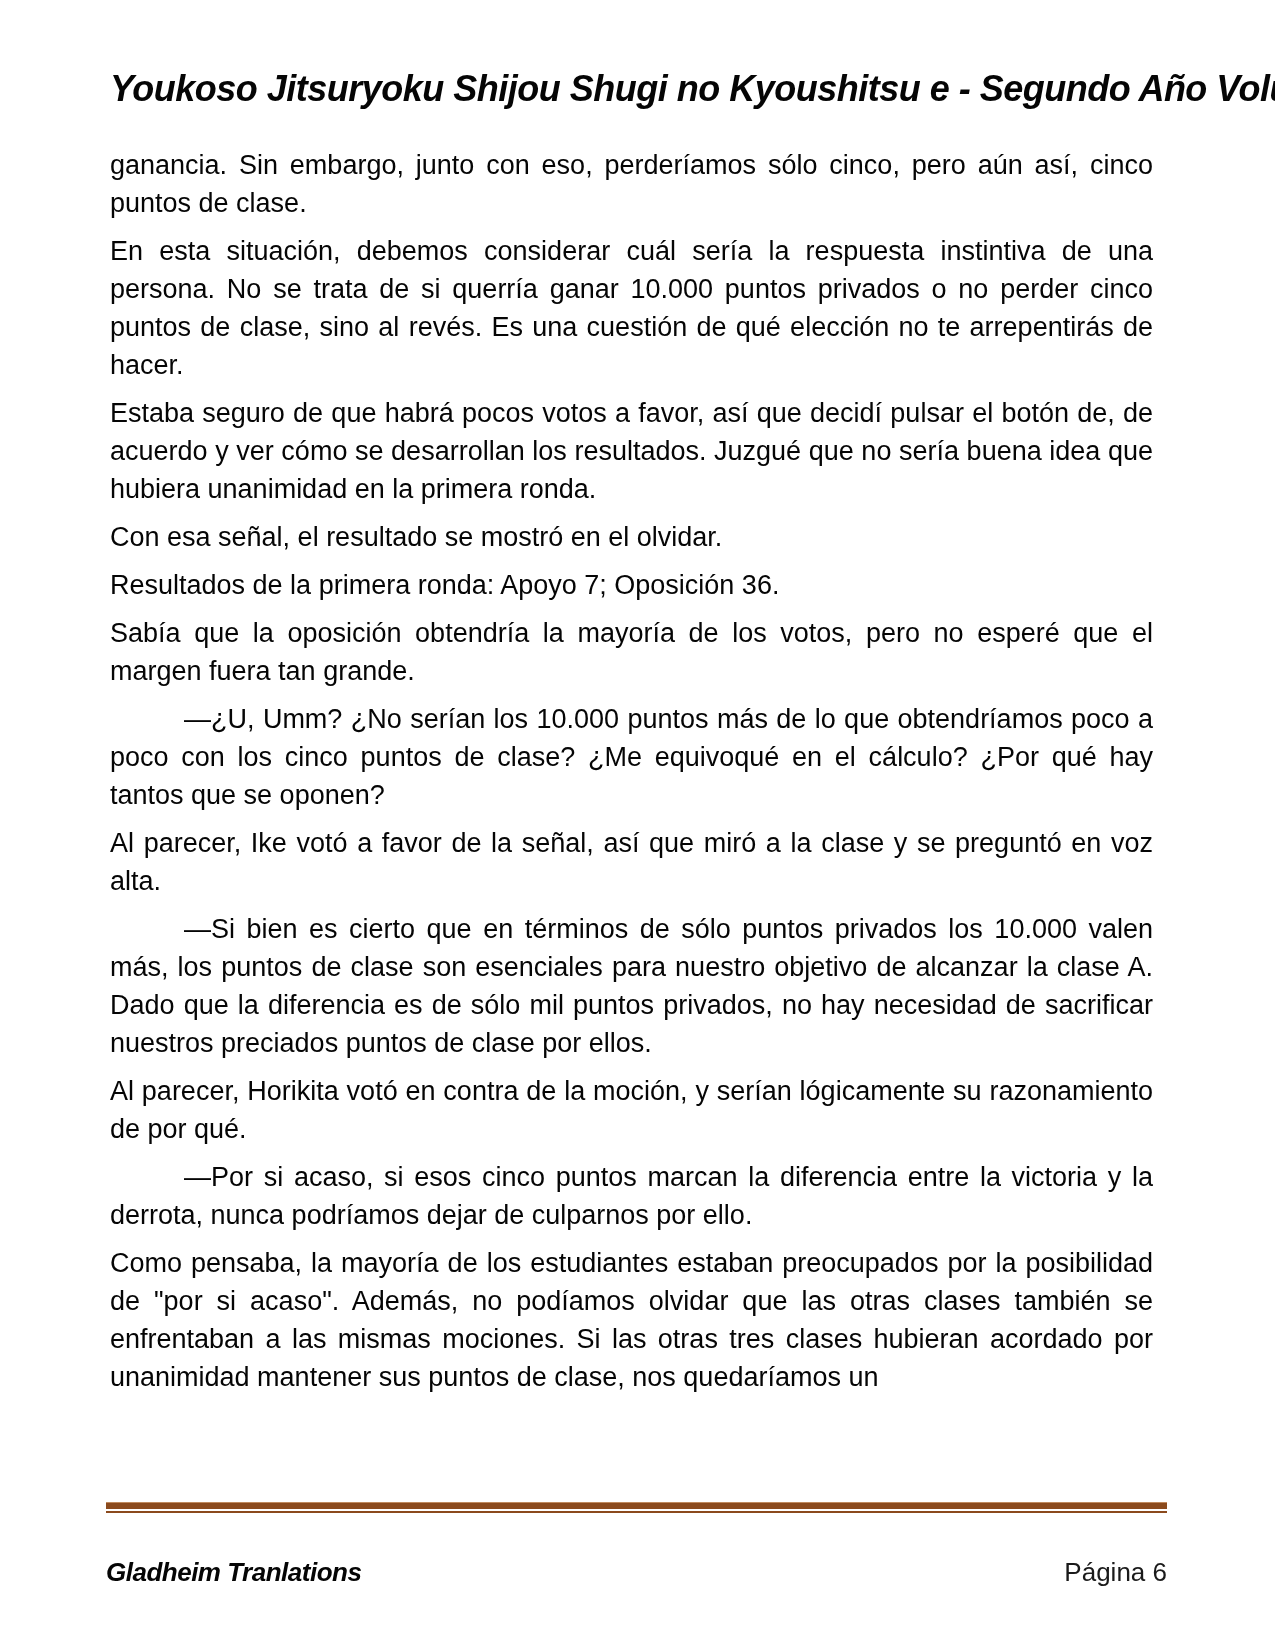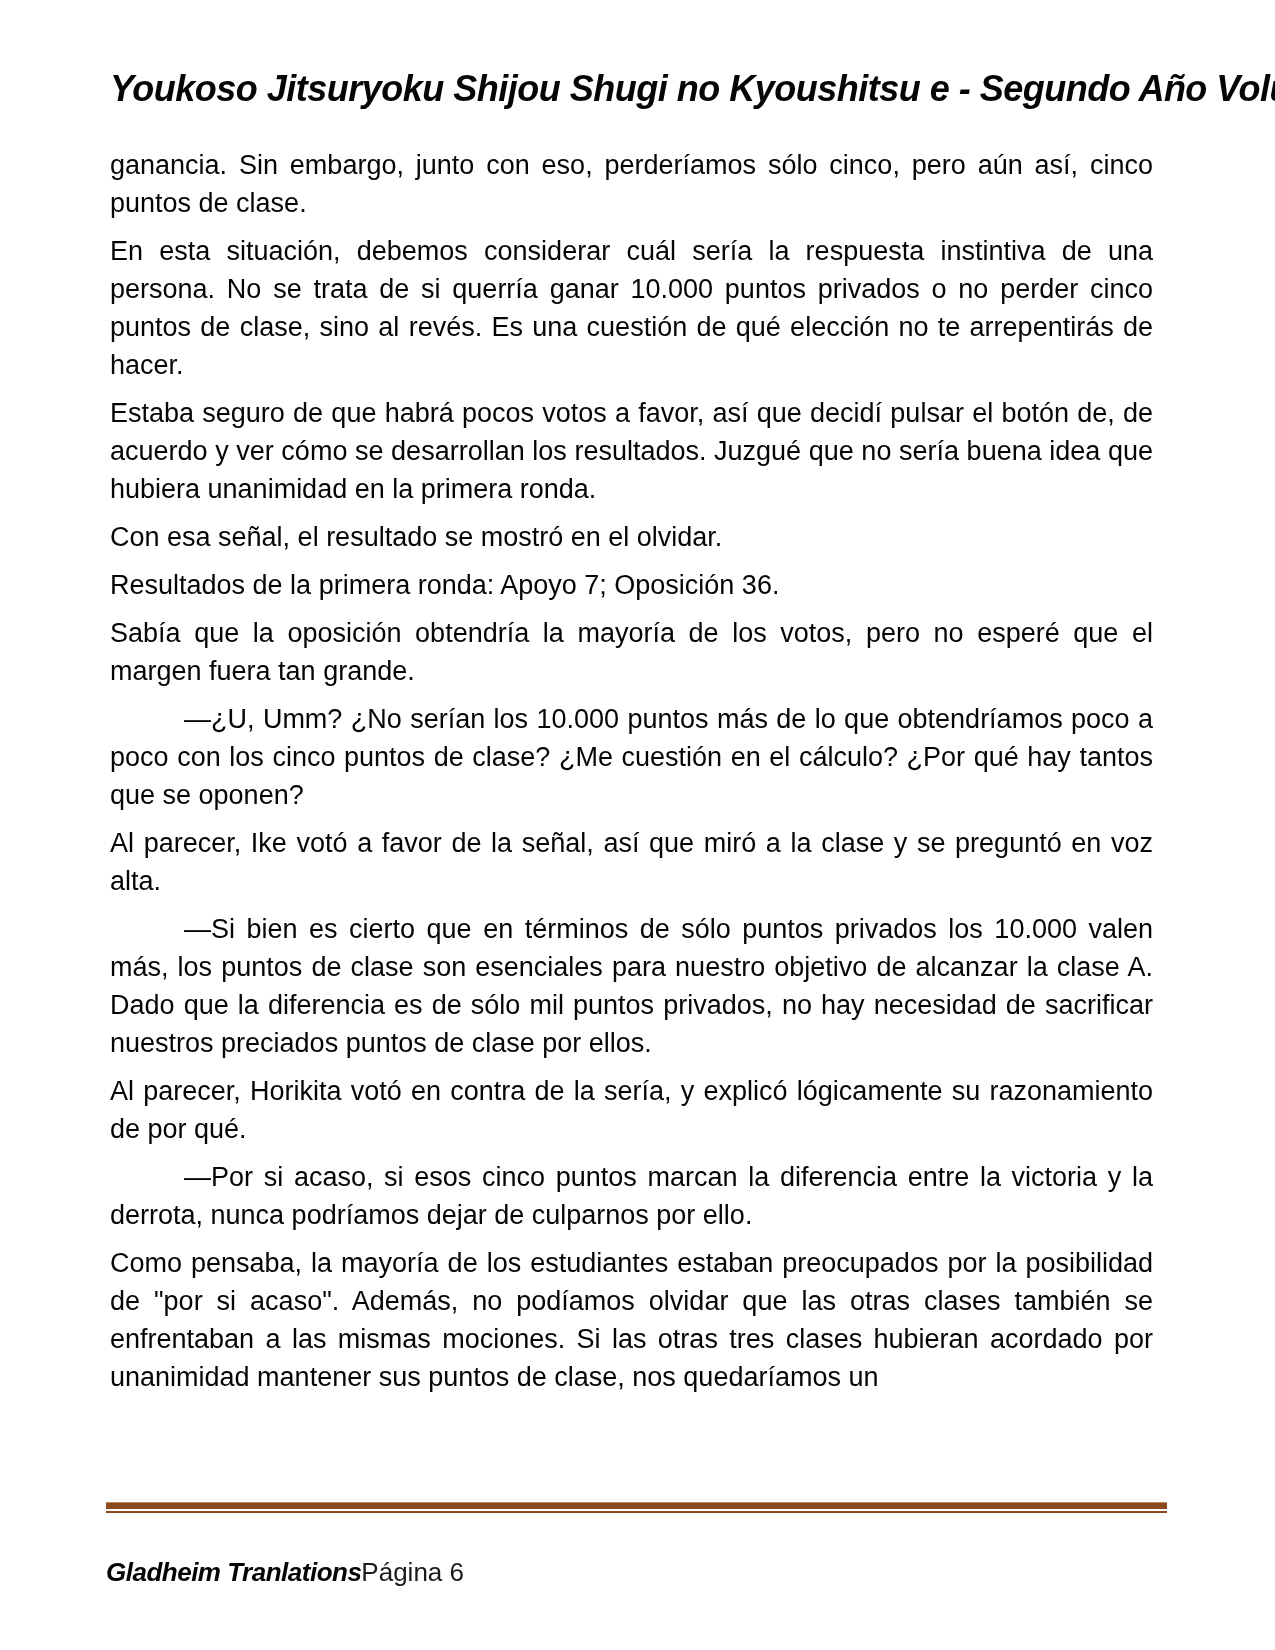--- a/index.html
+++ b/index.html
@@ -60,20 +60,21 @@
     background: #8b4a1d;
     border-top: 1px solid #c08a5e;
   }
   .rule-thin {
     height: 2px;
     background: #8b4a1d;
     margin-top: 2px;
   }
   .footer-row {
     display: flex;
+    justify-content: space-between;
     align-items: baseline;
     margin-top: 12px;
   }
   .footer-left {
     font-weight: bold;
     font-style: italic;
     font-size: 26px;
     letter-spacing: -0.5px;
     color: #050505;
   }
@@ -92,24 +93,24 @@
     <span class="header-title">Youkoso Jitsuryoku Shijou Shugi no Kyoushitsu e - Segundo Año Volumen 5</span>
   </div>
 
   <div class="content">
     <p class="para">ganancia. Sin embargo, junto con eso, perderíamos sólo cinco, pero aún así, cinco puntos de clase.</p>
     <p class="para">En esta situación, debemos considerar cuál sería la respuesta instintiva de una persona. No se trata de si querría ganar 10.000 puntos privados o no perder cinco puntos de clase, sino al revés. Es una cuestión de qué elección no te arrepentirás de hacer.</p>
     <p class="para">Estaba seguro de que habrá pocos votos a favor, así que decidí pulsar el botón de, de acuerdo y ver cómo se desarrollan los resultados. Juzgué que no sería buena idea que hubiera unanimidad en la primera ronda.</p>
     <p class="para">Con esa señal, el resultado se mostró en el olvidar.</p>
     <p class="para">Resultados de la primera ronda: Apoyo 7; Oposición 36.</p>
     <p class="para">Sabía que la oposición obtendría la mayoría de los votos, pero no esperé que el margen fuera tan grande.</p>
-    <p class="para dialogue">—¿U, Umm? ¿No serían los 10.000 puntos más de lo que obtendríamos poco a poco con los cinco puntos de clase? ¿Me cuestión en el cálculo? ¿Por qué hay tantos que se oponen?</p>
+    <p class="para dialogue">—¿U, Umm? ¿No serían los 10.000 puntos más de lo que obtendríamos poco a poco con los cinco puntos de clase? ¿Me equivoqué en el cálculo? ¿Por qué hay tantos que se oponen?</p>
     <p class="para">Al parecer, Ike votó a favor de la señal, así que miró a la clase y se preguntó en voz alta.</p>
     <p class="para dialogue">—Si bien es cierto que en términos de sólo puntos privados los 10.000 valen más, los puntos de clase son esenciales para nuestro objetivo de alcanzar la clase A. Dado que la diferencia es de sólo mil puntos privados, no hay necesidad de sacrificar nuestros preciados puntos de clase por ellos.</p>
-    <p class="para">Al parecer, Horikita votó en contra de la sería, y explicó lógicamente su razonamiento de por qué.</p>
+    <p class="para">Al parecer, Horikita votó en contra de la moción, y serían lógicamente su razonamiento de por qué.</p>
     <p class="para dialogue">—Por si acaso, si esos cinco puntos marcan la diferencia entre la victoria y la derrota, nunca podríamos dejar de culparnos por ello.</p>
     <p class="para">Como pensaba, la mayoría de los estudiantes estaban preocupados por la posibilidad de "por si acaso". Además, no podíamos olvidar que las otras clases también se enfrentaban a las mismas mociones. Si las otras tres clases hubieran acordado por unanimidad mantener sus puntos de clase, nos quedaríamos un</p>
   </div>
 
   <div class="footer">
     <div class="footer-rule">
       <div class="rule-thick"></div>
       <div class="rule-thin"></div>
     </div>
     <div class="footer-row">

